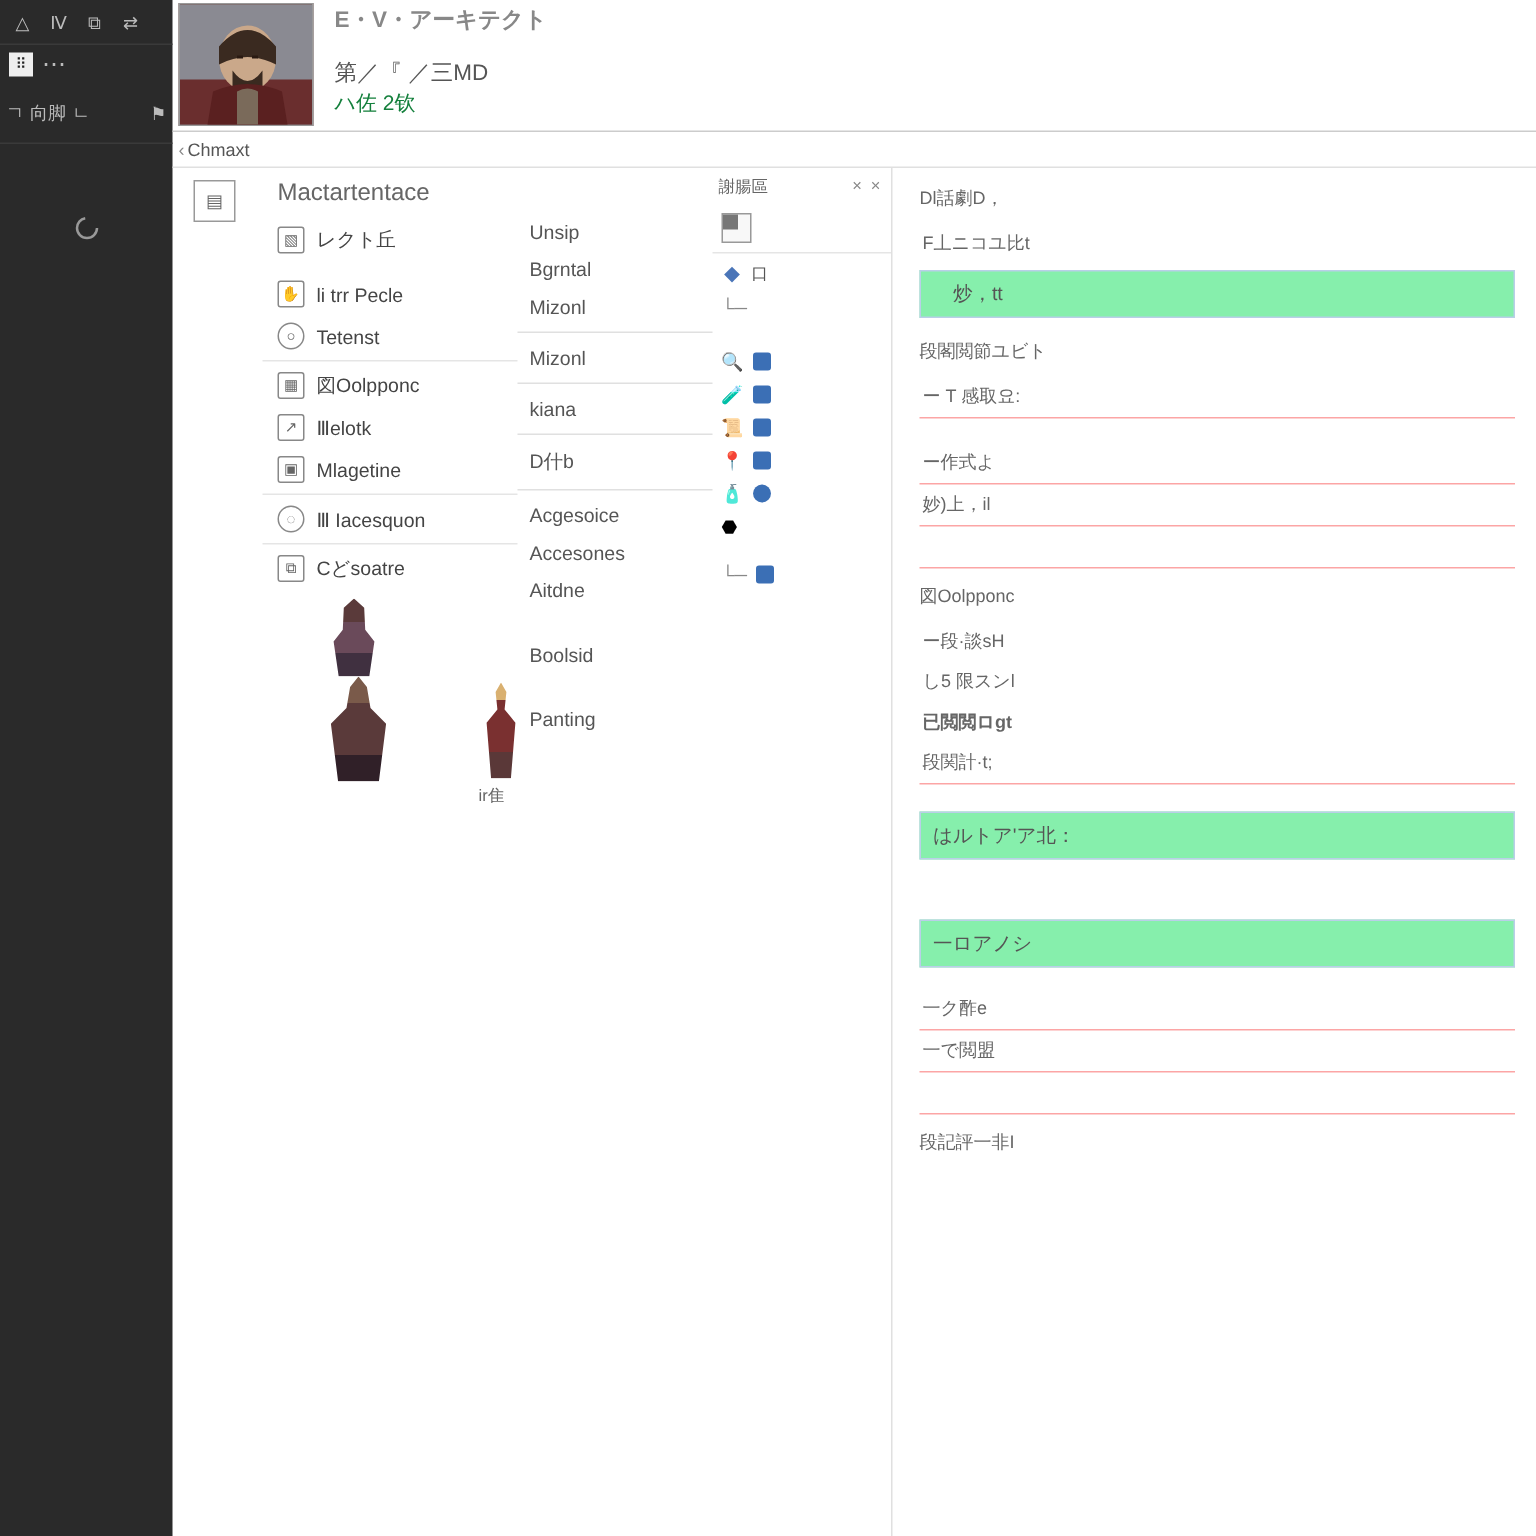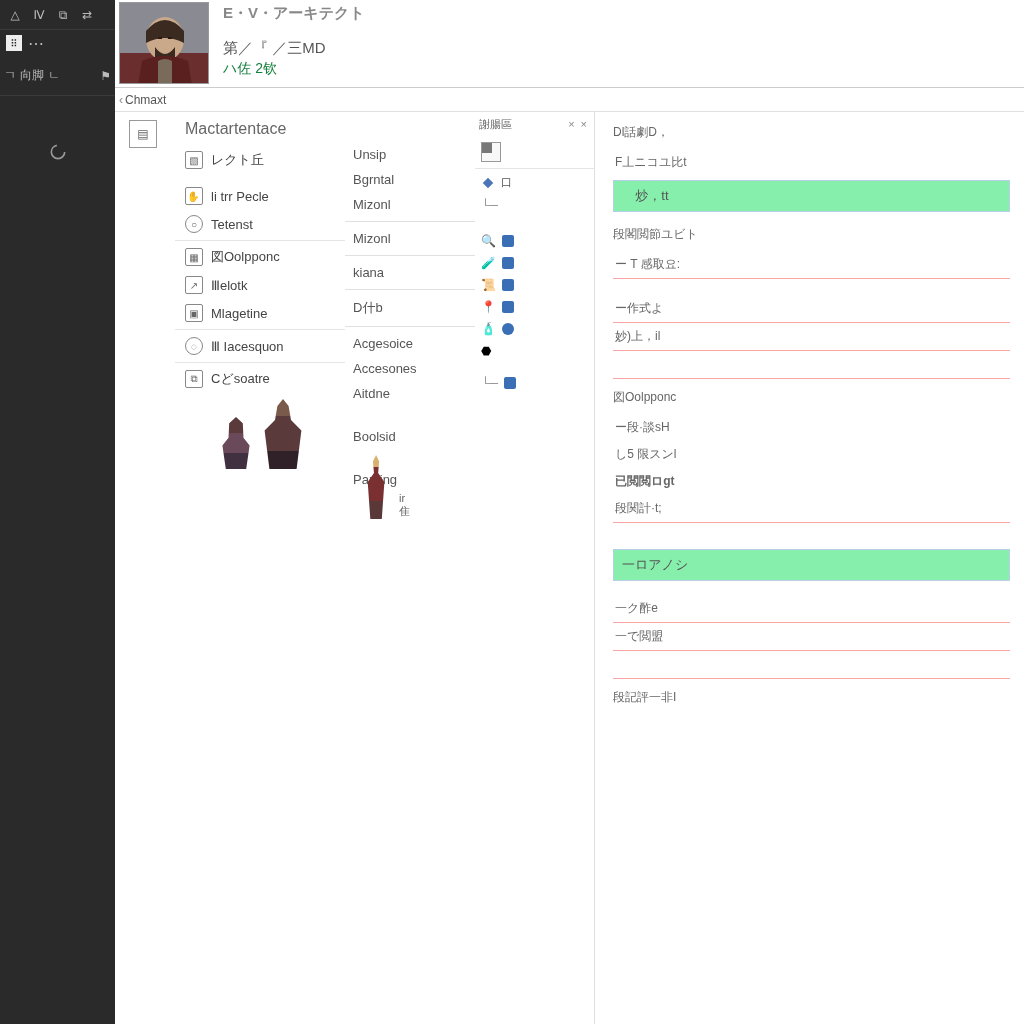--- a/index.html
+++ b/index.html
@@ -43,21 +43,21 @@
 .col-e { flex:1; padding:8px 14px 0 18px; font-size:13px; color:#555; overflow:hidden; }
 .col-e .sec-title { font-size:12px; color:#666; margin:4px 0 8px; }
 .col-e .line { font-size:12px; color:#666; padding:5px 2px; border-bottom:1px solid #fca5a5; }
 .col-e .hl { background:#86efac; border:1px solid #b9cfe8; padding:6px 8px; margin:4px 0 14px; }
 .col-e .spacer { height:16px; }
 .sprite { display:inline-block; }
 .sprite-a { width:34px; height:52px; background:linear-gradient(#5a3a3a 0 30%, #6a4a5a 30% 70%, #403040 70% 100%); clip-path:polygon(50% 0,70% 12%,72% 40%,90% 55%,80% 100%,20% 100%,10% 55%,28% 40%,30% 12%); }
 .sprite-b { width:40px; height:70px; background:linear-gradient(#7a5a4a 0 25%, #5a3a3a 25% 75%, #302028 75% 100%); clip-path:polygon(50% 0,64% 10%,70% 30%,96% 45%,84% 100%,16% 100%,4% 45%,30% 30%,36% 10%); }
 .sprite-c { width:30px; height:64px; background:linear-gradient(#d9b070 0 18%, #7a3030 18% 72%, #5a3838 72% 100%); clip-path:polygon(50% 0,62% 10%,58% 28%,82% 42%,72% 100%,28% 100%,18% 42%,42% 28%,38% 10%); }
 .sprites-row { display:flex; gap:60px; padding:6px 0 0 44px; align-items:flex-start; }
-.sprite-col { display:flex; flex-direction:row; align-items:flex-end; gap:10px; }
+.sprite-col { display:flex; flex-direction:column; align-items:flex-start; }
 .sprite-cap { font-size:11px; color:#666; margin-top:4px; }
 hr.thin { border:none; border-top:1px solid #e5e5e5; margin:2px 0; }
 </style>
 </head>
 <body>
 
 <div class="dark-rail">
   <div class="top">
     <span>△</span>
     <span>Ⅳ</span>
@@ -246,20 +246,21 @@
       <div class="line">ー作式よ</div>
       <div class="line">妙)上，il</div>
       <div class="line" style="height:28px"></div>
 
       <div class="sec-title" style="margin-top:10px;">図Oolpponc</div>
       <div class="line" style="border:none;">ー段·談sH</div>
       <div class="line" style="border:none;">し5 限スンl</div>
       <div class="line" style="border:none;font-weight:bold;">已閲閲ロgt</div>
       <div class="line">段関計·t;</div>
 
+      <div class="hl" style="margin-top:18px;">はルトア'ア北：</div>
       <div class="line" style="height:22px;border:none;"></div>
       <div class="hl">一ロアノシ</div>
       <div class="line">一ク酢e</div>
       <div class="line">一で閲盟</div>
       <div class="line" style="height:28px"></div>
       <div class="sec-title" style="margin-top:10px;">段記評一非I</div>
     </div>
 
   </div>
 </div>

